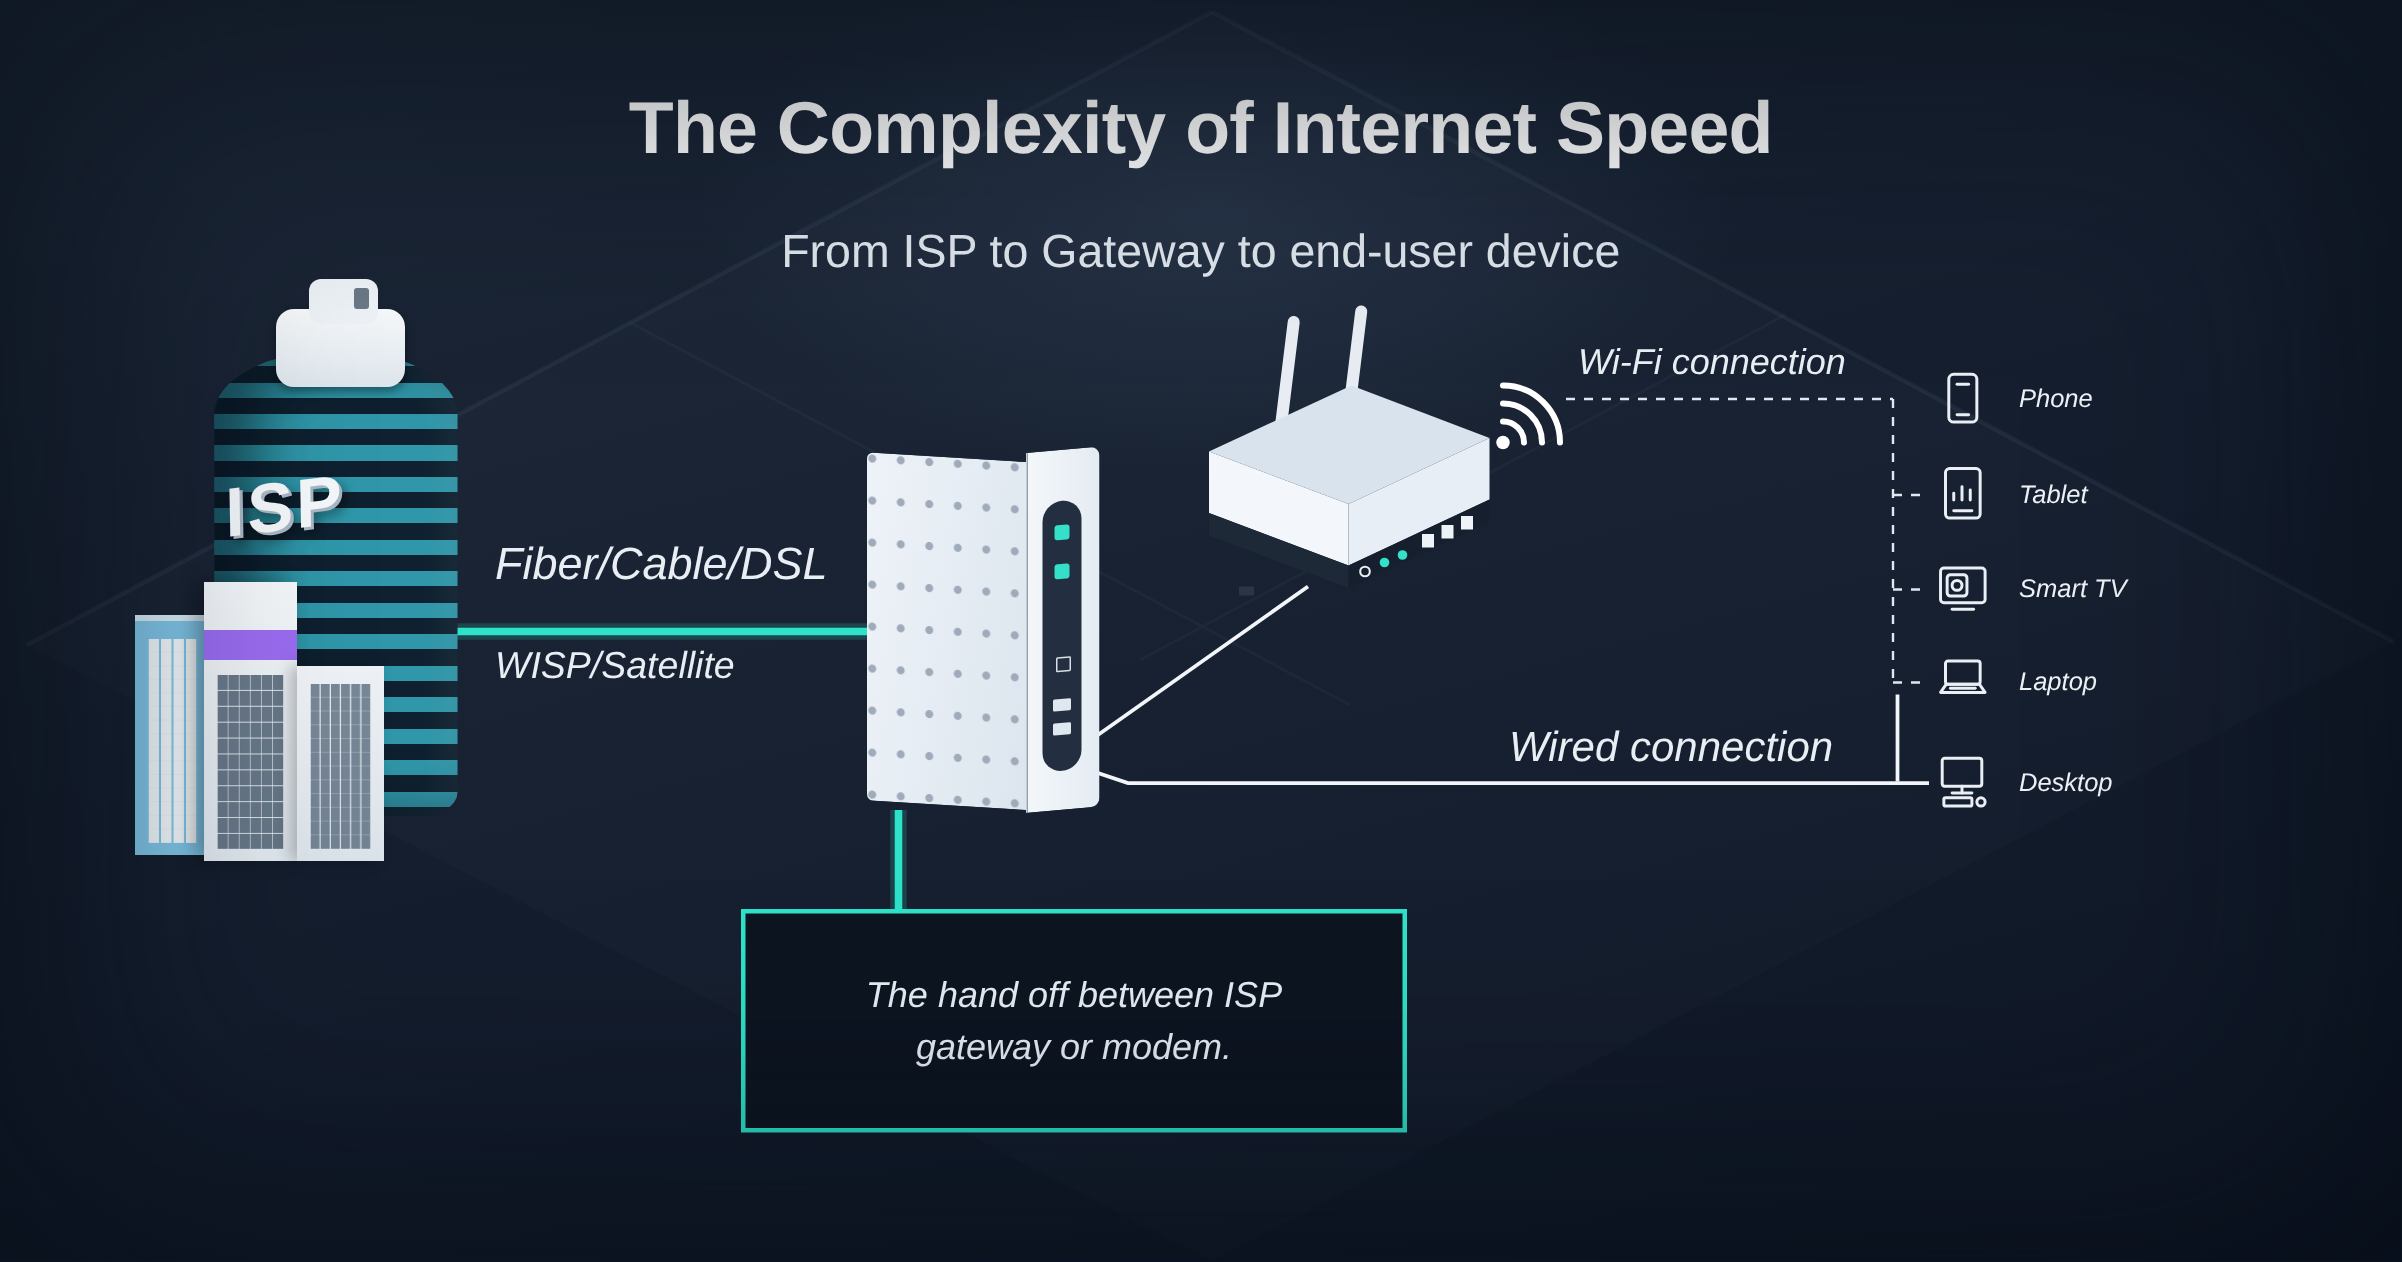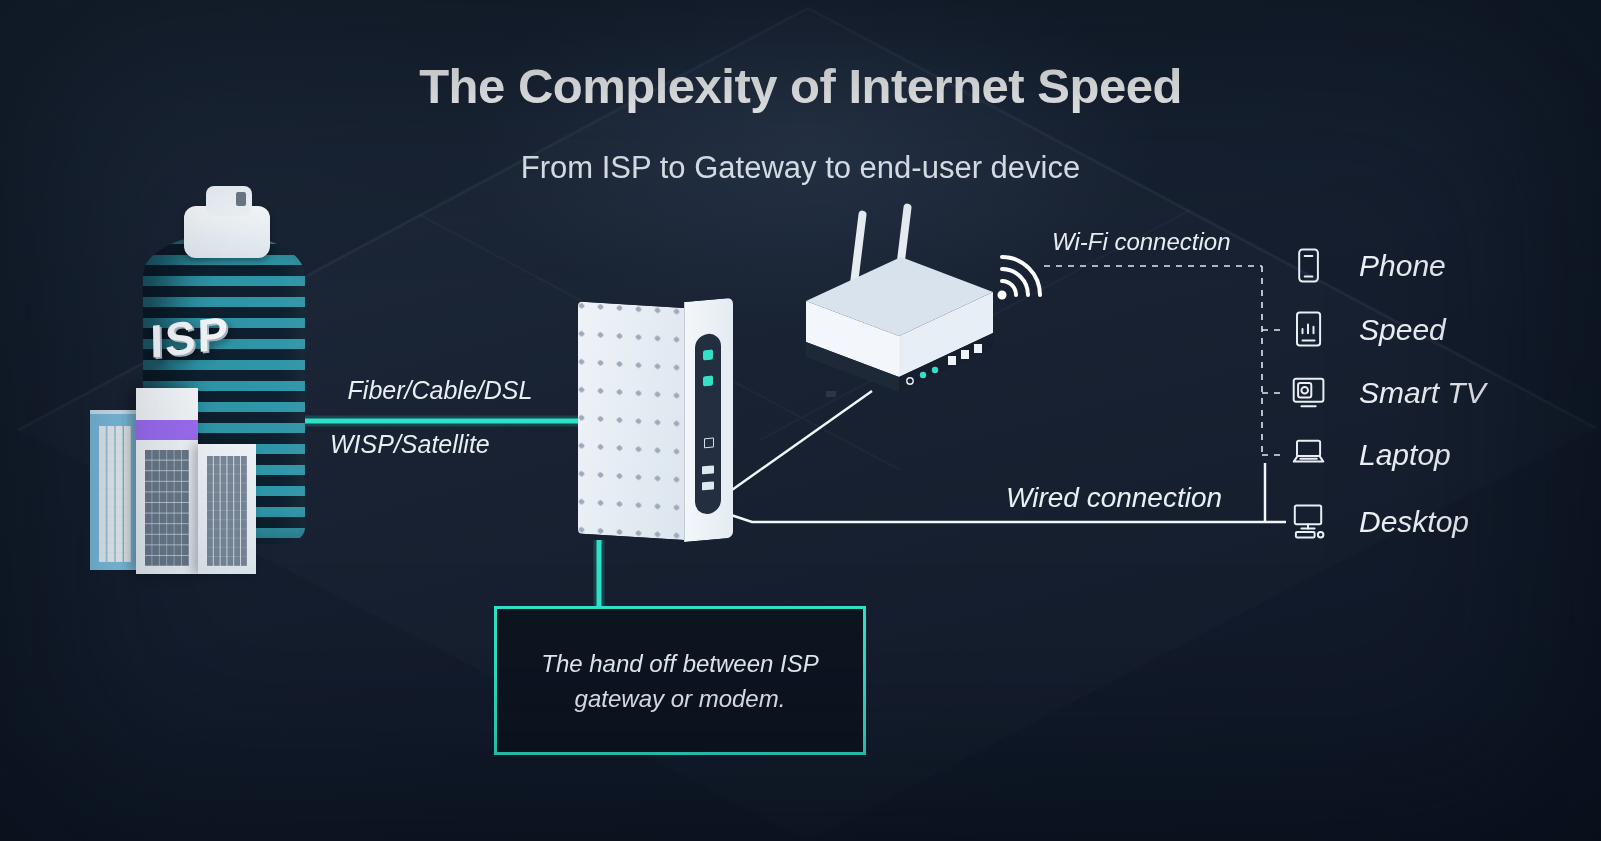--- a/index.html
+++ b/index.html
@@ -23,21 +23,21 @@
   .page-title {
     position:absolute; left:0; right:0; top:58px; z-index:3;
     text-align:center; font-size:49px; font-weight:800; letter-spacing:-0.5px; color:#ffffff;
   }
   .page-subtitle {
     position:absolute; left:0; right:0; top:134px; z-index:3;
     text-align:center; font-size:31px; font-weight:300; color:#dfe6ee;margin-top:16px;
   }
 
   .conn-label { position:absolute; z-index:3; font-style:italic; font-weight:300; color:#e9eef4; }
-  .lbl-fiber { left:330px; top:376px; width:220px; text-align:center; font-size:25px; }
+  .lbl-fiber { left:330px; top:360px; width:220px; text-align:center; font-size:30px; }
   .lbl-wisp  { left:330px; top:430px; width:220px; text-align:left; font-size:25px; }
   .lbl-wifi  { left:1052px; top:228px; font-size:24px; }
   .lbl-wired { left:1006px;  top:482px; font-size:28px; }
 
   
   .isp-building { position:absolute; left:88px; top:192px; width:240px; height:410px; z-index:3; }
   .isp-tower {
     position:absolute; left:55px; top:42px; width:162px; height:310px;
     border-radius: 80px 80px 24px 24px / 42px 42px 16px 16px;
     background: repeating-linear-gradient(180deg, #2f97a9 0px, #2f97a9 10px, #0f2130 10px, #0f2130 21px);
@@ -102,31 +102,31 @@
     background:#232e40;
   }
   .gw-light { position:absolute; left:8px; width:10px; height:10px; background:#35e0c8; border-radius:2px; }
   .gw-light-1 { top:16px; } .gw-light-2 { top:42px; }
   .gw-port-sm { position:absolute; left:9px; top:104px; width:8px; height:8px; border:1.5px solid #d7dfe8; border-radius:1px; }
   .gw-port { position:absolute; left:7px; width:12px; height:8px; background:#dfe7ef; border-radius:1px; }
   .gw-port-1 { top:132px; } .gw-port-2 { top:148px; }
 
   
   .callout {
-    position:absolute; left:494px; top:606px; width:372px; height:149px; z-index:3;
+    position:absolute; left:494px; top:606px; width:444px; height:149px; z-index:3;
     background: rgba(13,21,33,0.92); border:3px solid #2ee2c9; box-sizing:border-box;
     display:flex; flex-direction:column; align-items:center; justify-content:center;
     font-style:italic; font-size:24px; font-weight:300; line-height:35px; color:#e8eef5; text-align:center;
   }
 
   
   .device-row { position:absolute; left:1286px; width:300px; height:44px; z-index:3; display:flex; align-items:center; gap:16px; }
   .device-icon { width:44px; height:44px; flex:0 0 44px; }
   .device-icon svg { width:44px; height:44px; stroke:#e9eff5; fill:none; stroke-width:1.8; stroke-linecap:round; stroke-linejoin:round; }
-  .device-label { font-style:italic; font-weight:300; font-size:30px; color:#eef2f6;margin-left:13px; }
+  .device-label { font-style:italic; font-weight:300; font-size:17px; color:#eef2f6; }
 </style>
 </head>
 <body>
 
 <div class="canvas">
 
   <div class="title-glow"></div>
 
   <svg class="layer z1" width="1601" height="841" viewBox="0 0 1601 841">
     <polygon points="808,8 1596,428 808,841 18,430" fill="rgba(255,255,255,0.015)"></polygon>
@@ -234,21 +234,21 @@
   </div>
 
   <div class="device-row" style="top:308px">
     <span class="device-icon">
       <svg viewBox="0 0 40 40">
           <rect x="10" y="4" width="21" height="30" rx="2.5"></rect>
           <line x1="15" y1="29.5" x2="26" y2="29.5"></line>
           <path d="M15 23 v-4 M20 23 v-8 M25 23 v-6"></path>
         </svg>
     </span>
-    <span class="device-label">Speed</span>
+    <span class="device-label">Tablet</span>
   </div>
 
   <div class="device-row" style="top:371px">
     <span class="device-icon">
       <svg viewBox="0 0 40 40">
           <rect x="7" y="7" width="27" height="21" rx="2"></rect>
           <rect x="11" y="11" width="12" height="13" rx="2"></rect>
           <circle cx="17" cy="17.5" r="3"></circle>
           <line x1="14" y1="32" x2="27" y2="32"></line>
         </svg>

